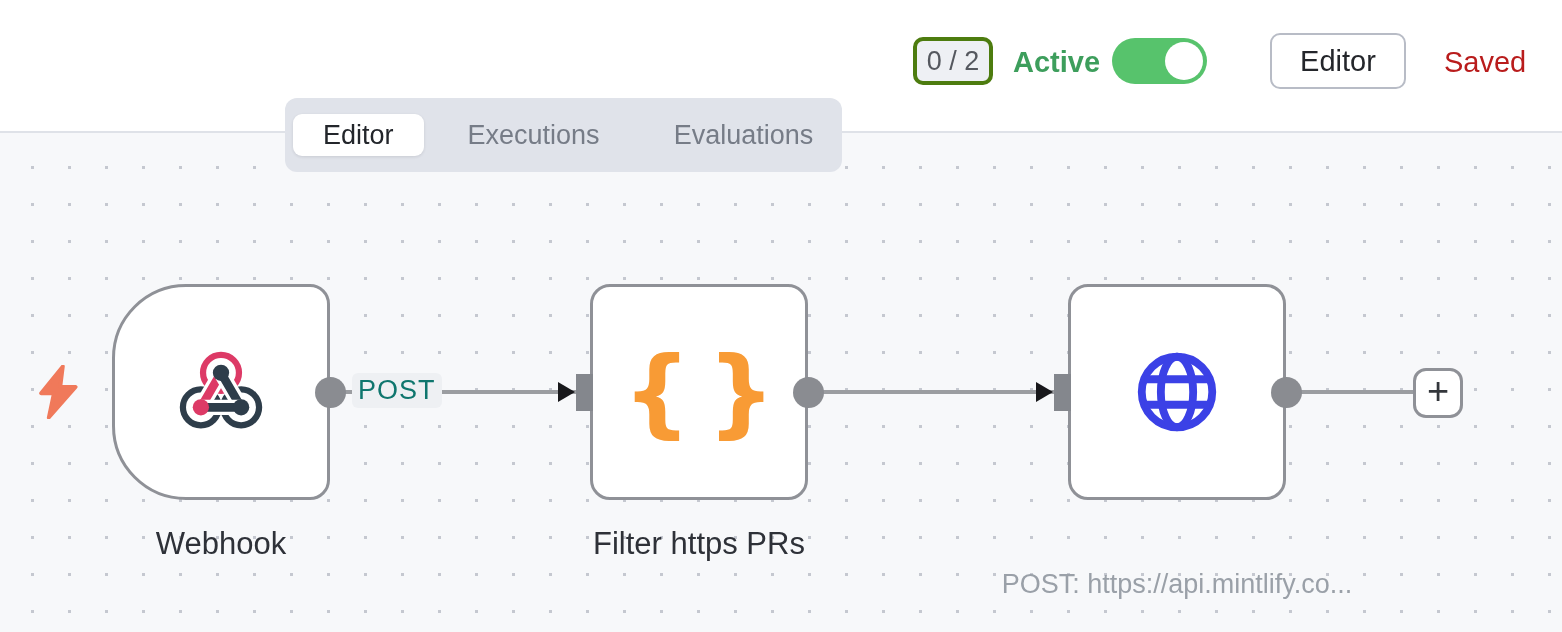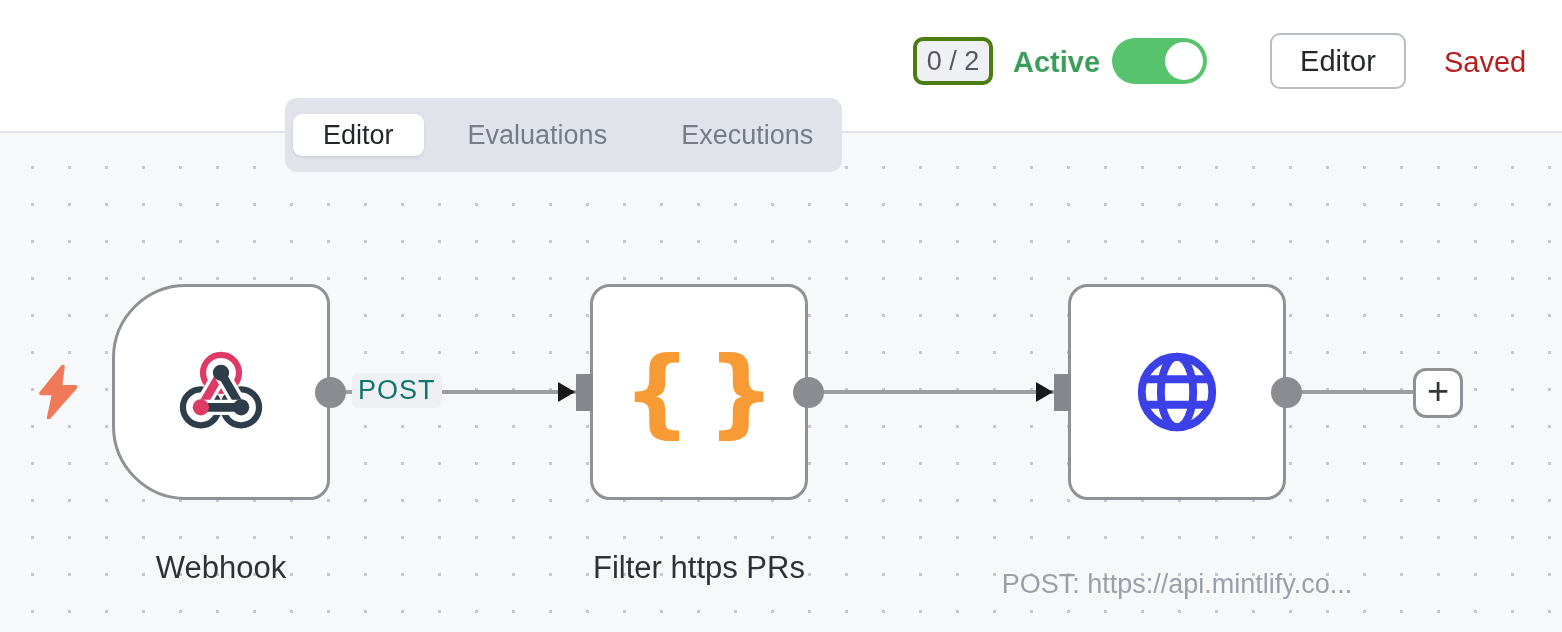--- a/index.html
+++ b/index.html
@@ -87,21 +87,21 @@
   .in-rect {
     position:absolute; width:17px; height:37px; background:#84878d;
     z-index:4; cursor:pointer;
   }
   .conn-label {
     position:absolute; z-index:4; background:#eef0f3; border-radius:6px;
     padding:2px 6px; font-size:27px; color:#0f766e; letter-spacing:1px;
   }
   .node-label {
     position:absolute; width:300px; text-align:center; z-index:3;
-    font-size:31px; font-weight:500; color:#2e3138;margin-top:24px;
+    font-size:31px; font-weight:500; color:#2e3138;
   }
   .node-sublabel {
     position:absolute; width:470px; text-align:center; z-index:3;
     font-size:27px; color:#9aa0a8;
   }
   .braces {
     font-family:"DejaVu Sans", sans-serif; font-weight:bold;
     font-size:96px; color:#f89b35; line-height:1;
     display:flex; gap:16px; user-select:none;
   }
@@ -124,22 +124,22 @@
     <div class="active-label">Active</div>
     <div class="toggle">
       <div class="knob"></div>
     </div>
     <div class="share-button">Editor</div>
     <div class="saved-label">Saved</div>
   </div>
 
   <div class="tabbar">
     <div class="tab active">Editor</div>
+    <div class="tab">Executions</div>
     <div class="tab">Evaluations</div>
-    <div class="tab">Executions</div>
   </div>
 
   <div class="canvas">
 
     <svg class="zap" viewBox="0 0 36 42">
       <path d="M21 1 L4 22 L14 22 L10 41 L31 17 L19 17 Z" fill="#f0795a" stroke="#f0795a" stroke-width="3" stroke-linejoin="round"></path>
     </svg>
 
     <div class="node trigger" style="left:112px; top:151px;">
       <svg width="96" height="92" viewBox="0 0 100 96">

